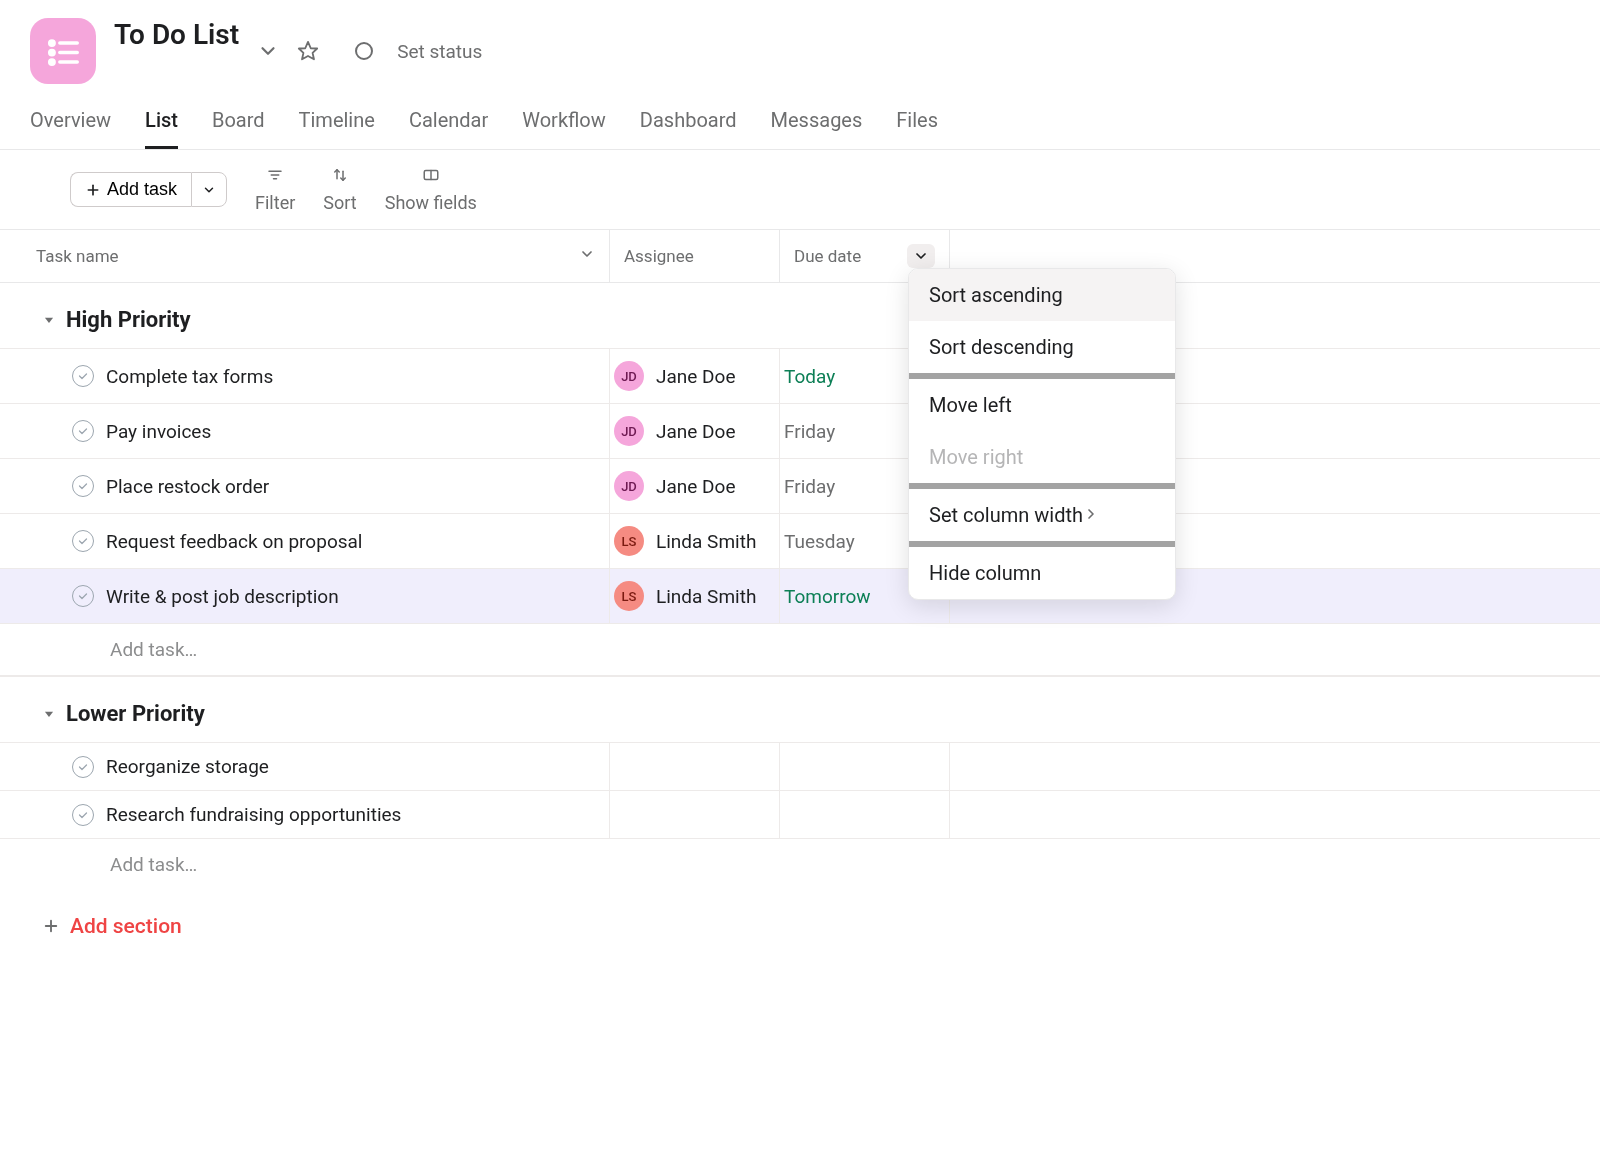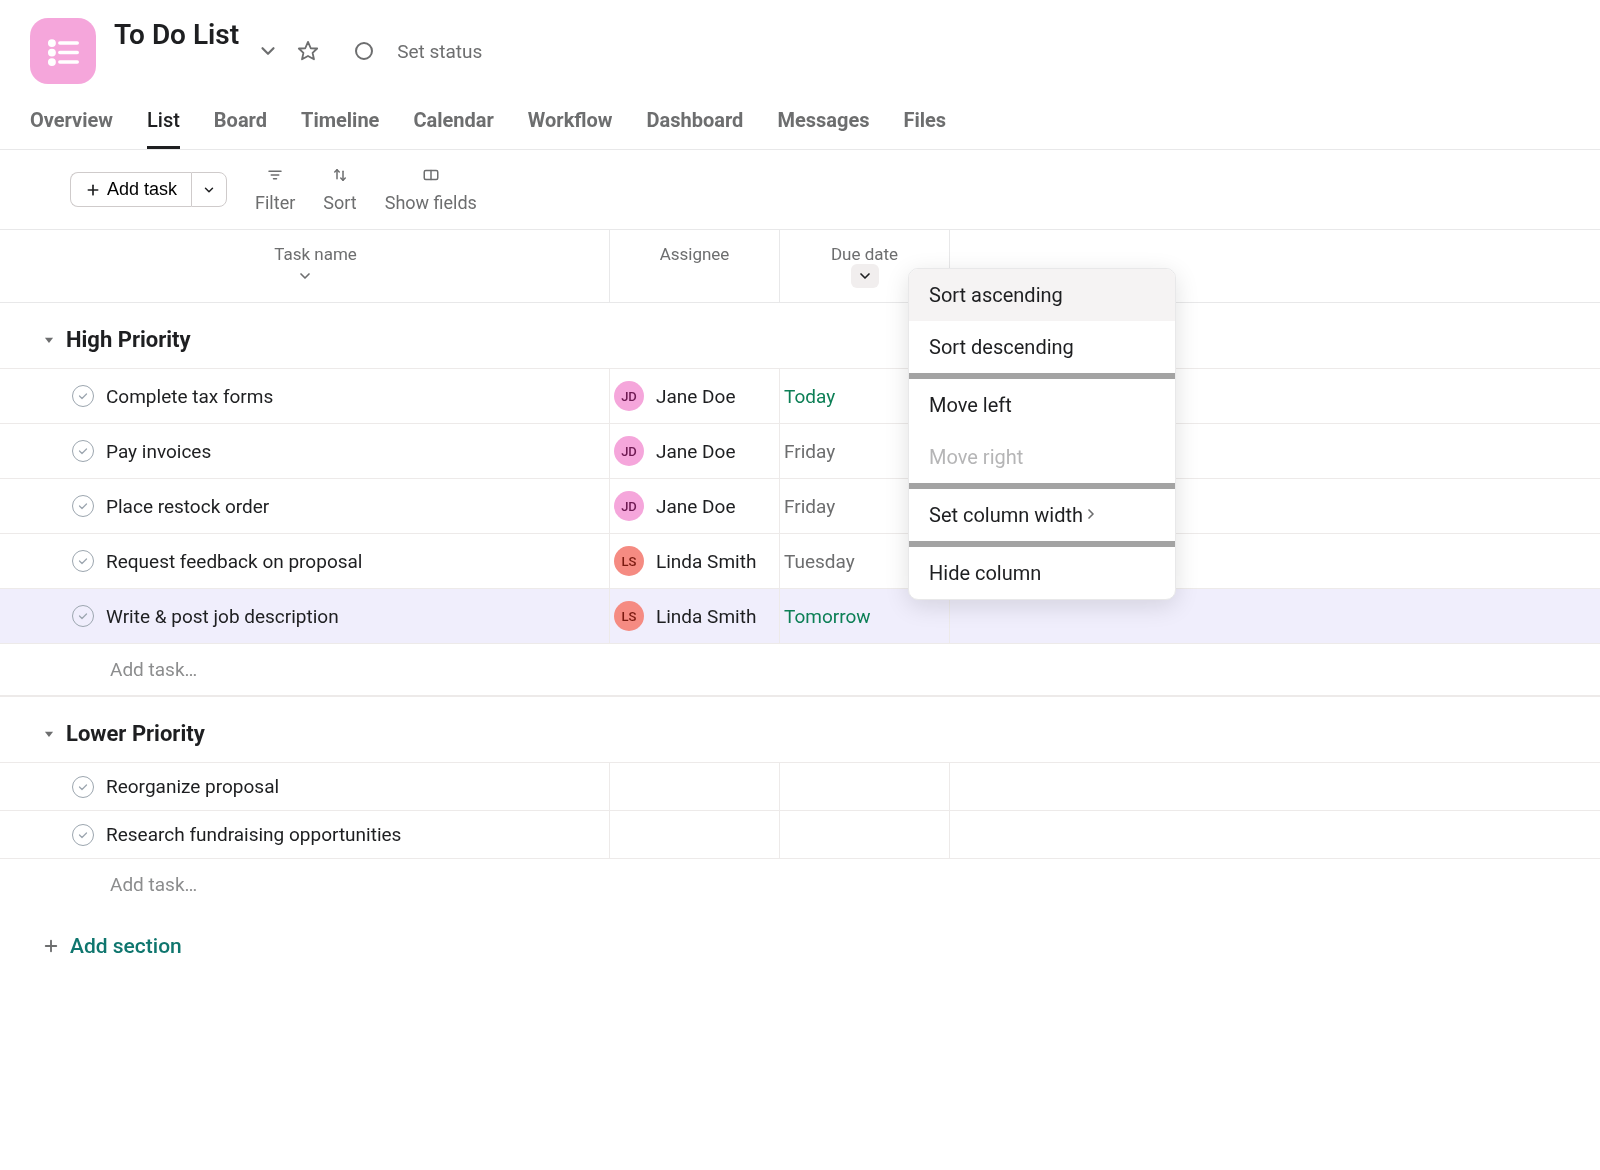--- a/index.html
+++ b/index.html
@@ -50,21 +50,20 @@
   display:flex;
   gap: 34px;
   padding: 0 30px;
   border-bottom: 1px solid #e8e8e9;
   font-size: 20px;
   color: #6d6e6f;
 }
 .tab {
   padding: 10px 0 14px 0;
   cursor:pointer;
-  font-weight:bold;
 }
 .tab.active {
   color:#1e1f21;
   font-weight:500;
   border-bottom: 3px solid #1e1f21;
 }
 
 .toolbar {
   display:flex;
   align-items:center;
@@ -99,21 +98,20 @@
   grid-template-columns: 610px 170px 170px 1fr;
   border-top:1px solid #e8e8e9;
   border-bottom:1px solid #e8e8e9;
   font-size:17px;
   color:#6d6e6f;
 }
 .col-h {
   padding: 14px 14px;
   display:flex; align-items:center; justify-content:space-between;
   border-right:1px solid #e8e8e9;
-  flex-direction:column;
 }
 .col-h:last-child { border-right:none; }
 .col-h .mini-chev { color:#6d6e6f; }
 .col-h.due .mini-chev-btn {
   background:#f1eeee; border-radius:6px; padding:4px 6px; display:flex;
 }
 
 .section-heading {
   display:flex; align-items:center; gap:10px;
   padding: 24px 30px 16px 42px;
@@ -152,21 +150,21 @@
 .add-task-row {
   padding: 14px 14px 14px 110px;
   color:#8c8d8e; font-size:19px;
   border-top:1px solid #edeae9;
 }
 .lower-border-bottom { border-bottom:1px solid #edeae9; }
 
 .add-section {
   display:flex; align-items:center; gap:10px;
   padding: 24px 30px 0 42px;
-  color:#0f766e; font-size:21px; font-weight:500;
+  color:#ef4444; font-size:21px; font-weight:500;
 }
 
 .dropdown {
   position:absolute;
   top:268px; left:908px;
   width:268px;
   background:#fff;
   border:1px solid #e8e8e9;
   border-radius:10px;
   box-shadow:0 6px 24px rgba(0,0,0,0.12);
@@ -393,21 +391,21 @@
         </svg></span>
       <span>Lower Priority</span>
     </div>
     <div class="task-row">
       <div class="cell name">
         <span class="check-circle">
           <svg viewBox="0 0 24 24" fill="none" stroke-width="2.5" stroke-linecap="round" stroke-linejoin="round">
             <polyline points="5 12 10 17 19 8"></polyline>
           </svg>
         </span>
-        <span>Reorganize proposal</span>
+        <span>Reorganize storage</span>
       </div>
       <div class="cell"></div>
       <div class="cell"></div>
       <div class="cell"></div>
     </div>
     <div class="task-row">
       <div class="cell name">
         <span class="check-circle">
           <svg viewBox="0 0 24 24" fill="none" stroke-width="2.5" stroke-linecap="round" stroke-linejoin="round">
             <polyline points="5 12 10 17 19 8"></polyline>

